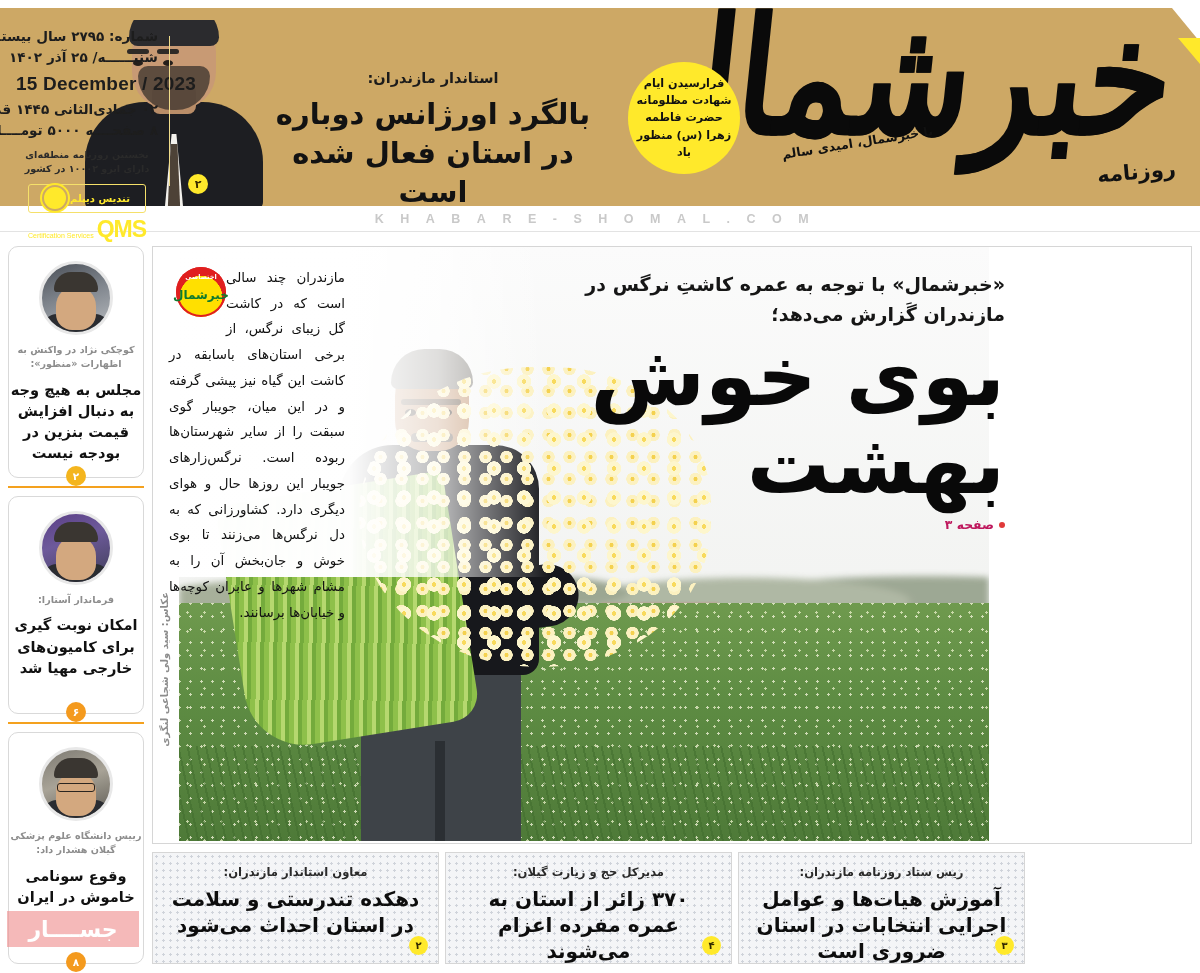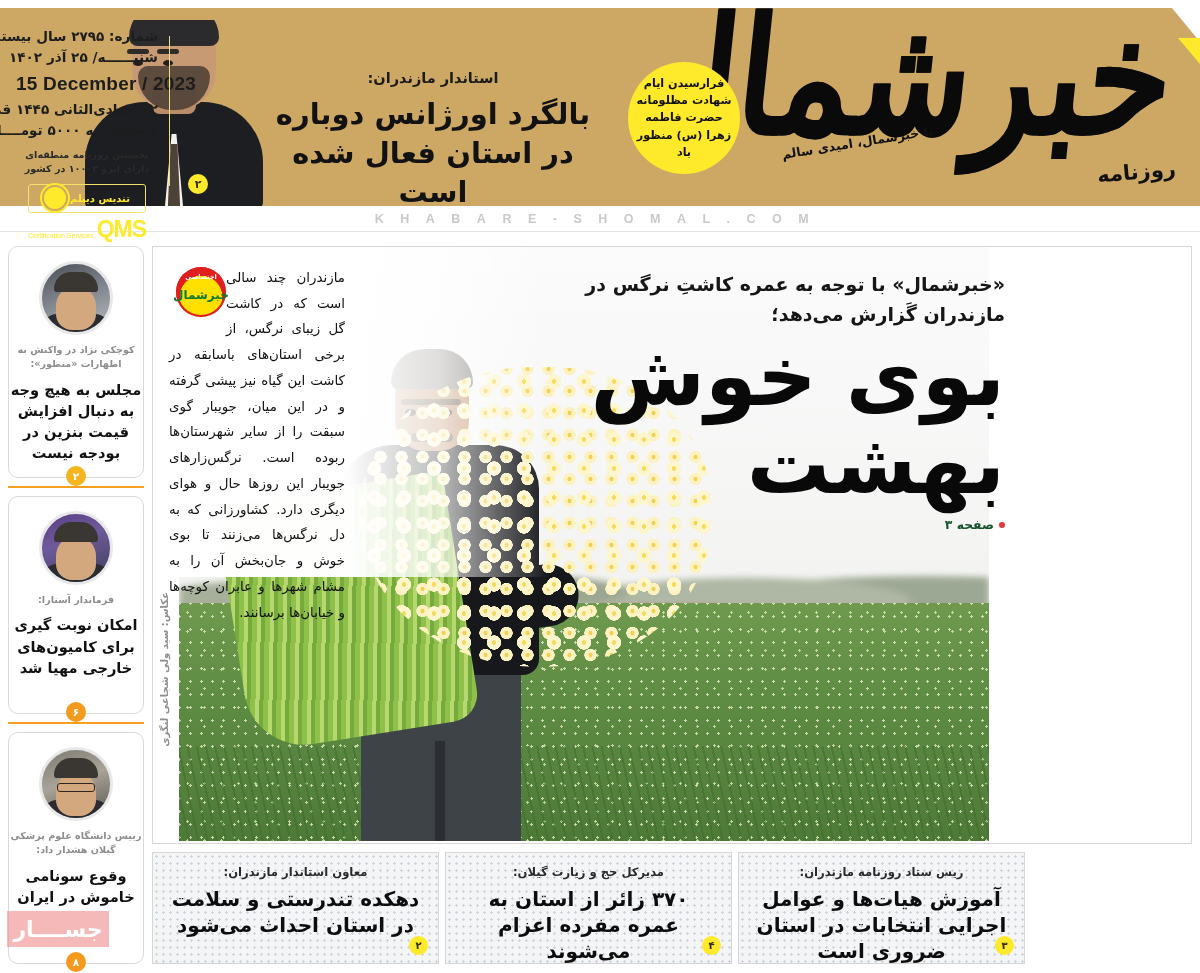--- a/index.html
+++ b/index.html
@@ -196,21 +196,21 @@
   .side-badge {
     position: absolute; bottom: -9px; left: 50%; transform: translateX(-50%);
     width: 20px; height: 20px; border-radius: 50%;
     color: #fff; font-size: 10.5px; font-weight: 700;
     display: flex; align-items: center; justify-content: center;
   }
   .b-yellow { background: #f4b51e; }
   .b-orange { background: #f49a1e; }
   .side-rule { width: 136px; height: 2px; background: #f4a11e; margin: 6px 0 8px; }
   .jasar {
-    position: absolute; bottom: 16px; left: -2px; width: 102px; height: 36px;
+    position: absolute; bottom: 16px; left: -2px; width: 132px; height: 36px;
     background: #ef8f8f; opacity: .62; display:flex; align-items:center; justify-content:center;margin-top:28px;
   }
   .jasar-t { font-size: 22px; font-weight: 800; color: #fff; letter-spacing: 4px; }
 
   
   .main {
     position: absolute; top: 246px; left: 152px; width: 1040px; height: 598px;
     border: 1.5px solid #d6d6d6; background: #fff; overflow: hidden;
   }
   .photo-wrap { position: absolute; top: 0; left: 26px; width: 810px; height: 594px; overflow:hidden; }
@@ -261,21 +261,21 @@
 
   .photo-fade { position:absolute; top:0; left:0; width:370px; height:330px;
     background: linear-gradient(90deg, rgba(255,255,255,.99) 46%, rgba(255,255,255,.72) 70%, rgba(255,255,255,0) 100%); }
 
   .headline-box { position: absolute; top: 22px; right: 186px; width: 440px; text-align: right; z-index: 9; }
   .hl-kicker { font-size: 19px; font-weight: 700; color: #161616; line-height: 1.58; }
   .hl-main {
     font-size: 83px; font-weight: 900; color: #090909; line-height: 1.06;
     letter-spacing: -2px; margin-top: 4px; text-align: right;
   }
-  .hl-page { margin-top: 8px; font-size: 12.4px; font-weight: 700; color: #14532d; text-align: right; }
+  .hl-page { margin-top: 8px; font-size: 12.4px; font-weight: 700; color: #be185d; text-align: right; }
   .hl-dot { display:inline-block; width:6px; height:6px; background:#e03a3a; border-radius:50%; margin-left:5px; vertical-align: middle;}
 
   .credit {
     position: absolute; bottom: 96px; left: 6px; z-index: 9;
     font-size: 10px; color: #8d8d8d; font-weight: 700;
     writing-mode: vertical-rl; transform: rotate(180deg); white-space: nowrap;
   }
 
   .article { position: absolute; top: 18px; right: 846px; width: 176px; z-index: 9; }
   .excl-badge {

